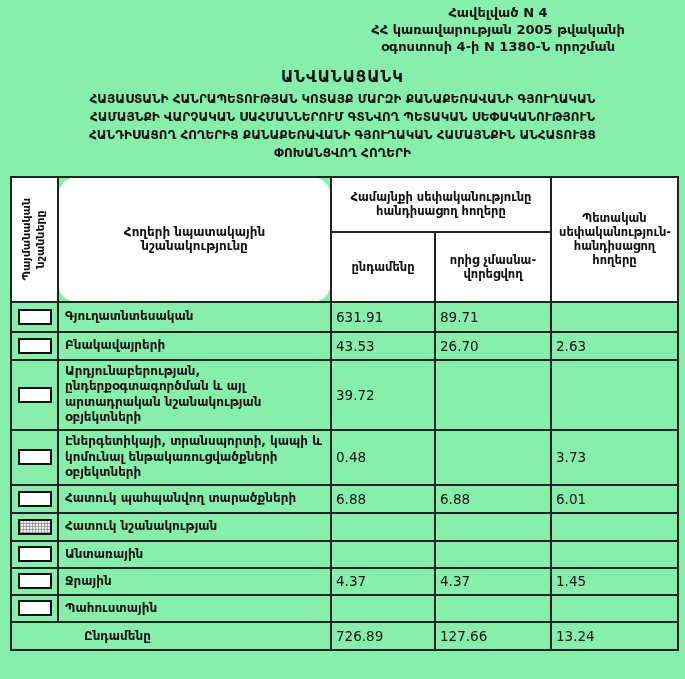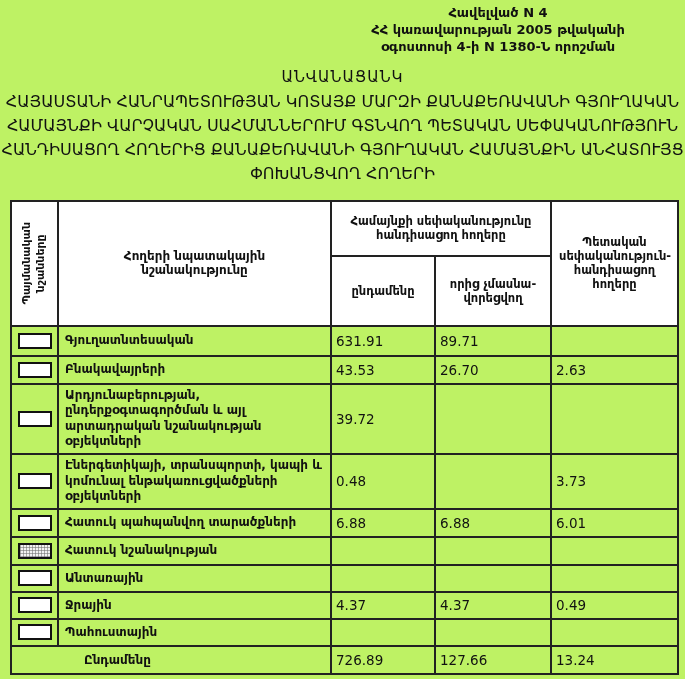--- a/index.html
+++ b/index.html
@@ -1,49 +1,49 @@
 <!DOCTYPE html>
 <html><head>
 <meta charset="utf-8">
 <style>
   * { margin: 0; padding: 0; box-sizing: border-box; }
   html, body { background: #ffffff; }
   .page {
     position: relative;
     width: 685px;
     height: 679px;
-    background: #bef264;
+    background: #86efac;
     color: #111111;
     font-family: "DejaVu Sans", "Liberation Sans", sans-serif;
     overflow: hidden;
   }
   
   .annex {
     padding-top: 5px;
     margin-left: auto;
     margin-right: 22px;
     width: 330px;
     text-align: center;
     font-size: 13px;
     font-weight: bold;
     line-height: 1.3;
   }
   
   .title {
     margin-top: 12px;
     text-align: center;
-    font-weight: normal;
+    font-weight: bold;
   }
   .title-heading {
     font-size: 15px;
     letter-spacing: 1px;
     margin-bottom: 4px;
   }
   .title-line {
-    font-size: 16px;
+    font-size: 12px;
     line-height: 1.5;
     white-space: nowrap;
   }
   
   table.land {
     margin: 14px 0 0 10px;
     width: 667px;
     table-layout: fixed;
     border-collapse: collapse;
   }
@@ -58,21 +58,21 @@
   .vertical {
     writing-mode: vertical-rl;
     transform: rotate(180deg);
     margin: 0 auto;
     font-size: 11px;
     font-weight: bold;
     line-height: 1.3;
     white-space: pre-line;
     text-align: center;
   }
-  .col-name { font-size: 12px; text-align: center; padding: 4px 14px; }
+  .col-name { font-size: 12px; text-align: center; padding: 4px 14px; border-radius: 19px; }
   .group { font-size: 11.5px; text-align: center; padding: 4px 8px; white-space: pre-line; margin-left: 16px; }
   .sub { font-size: 11.5px; text-align: center; padding: 4px 6px; white-space: pre-line; font-weight: bold; }
   .col-state { font-size: 11.5px; text-align: center; padding: 4px 7px; white-space: pre-line; }
   td.sym { text-align: center; }
   .legend-box {
     width: 34px; height: 16px;
     border: 2px solid #111111;
     margin: 0 auto;
     background: #ffffff;
   }
@@ -230,21 +230,21 @@
         <td class="num"></td>
         <td class="num"></td>
       </tr>
       <tr class="r7">
         <td class="sym">
             <div class="legend-box"></div>
           </td>
         <td class="name">Ջրային</td>
         <td class="num">4.37</td>
         <td class="num">4.37</td>
-        <td class="num">0.49</td>
+        <td class="num">1.45</td>
       </tr>
       <tr class="r8">
         <td class="sym">
             <div class="legend-box"></div>
           </td>
         <td class="name">Պահուստային</td>
         <td class="num"></td>
         <td class="num"></td>
         <td class="num"></td>
       </tr>

